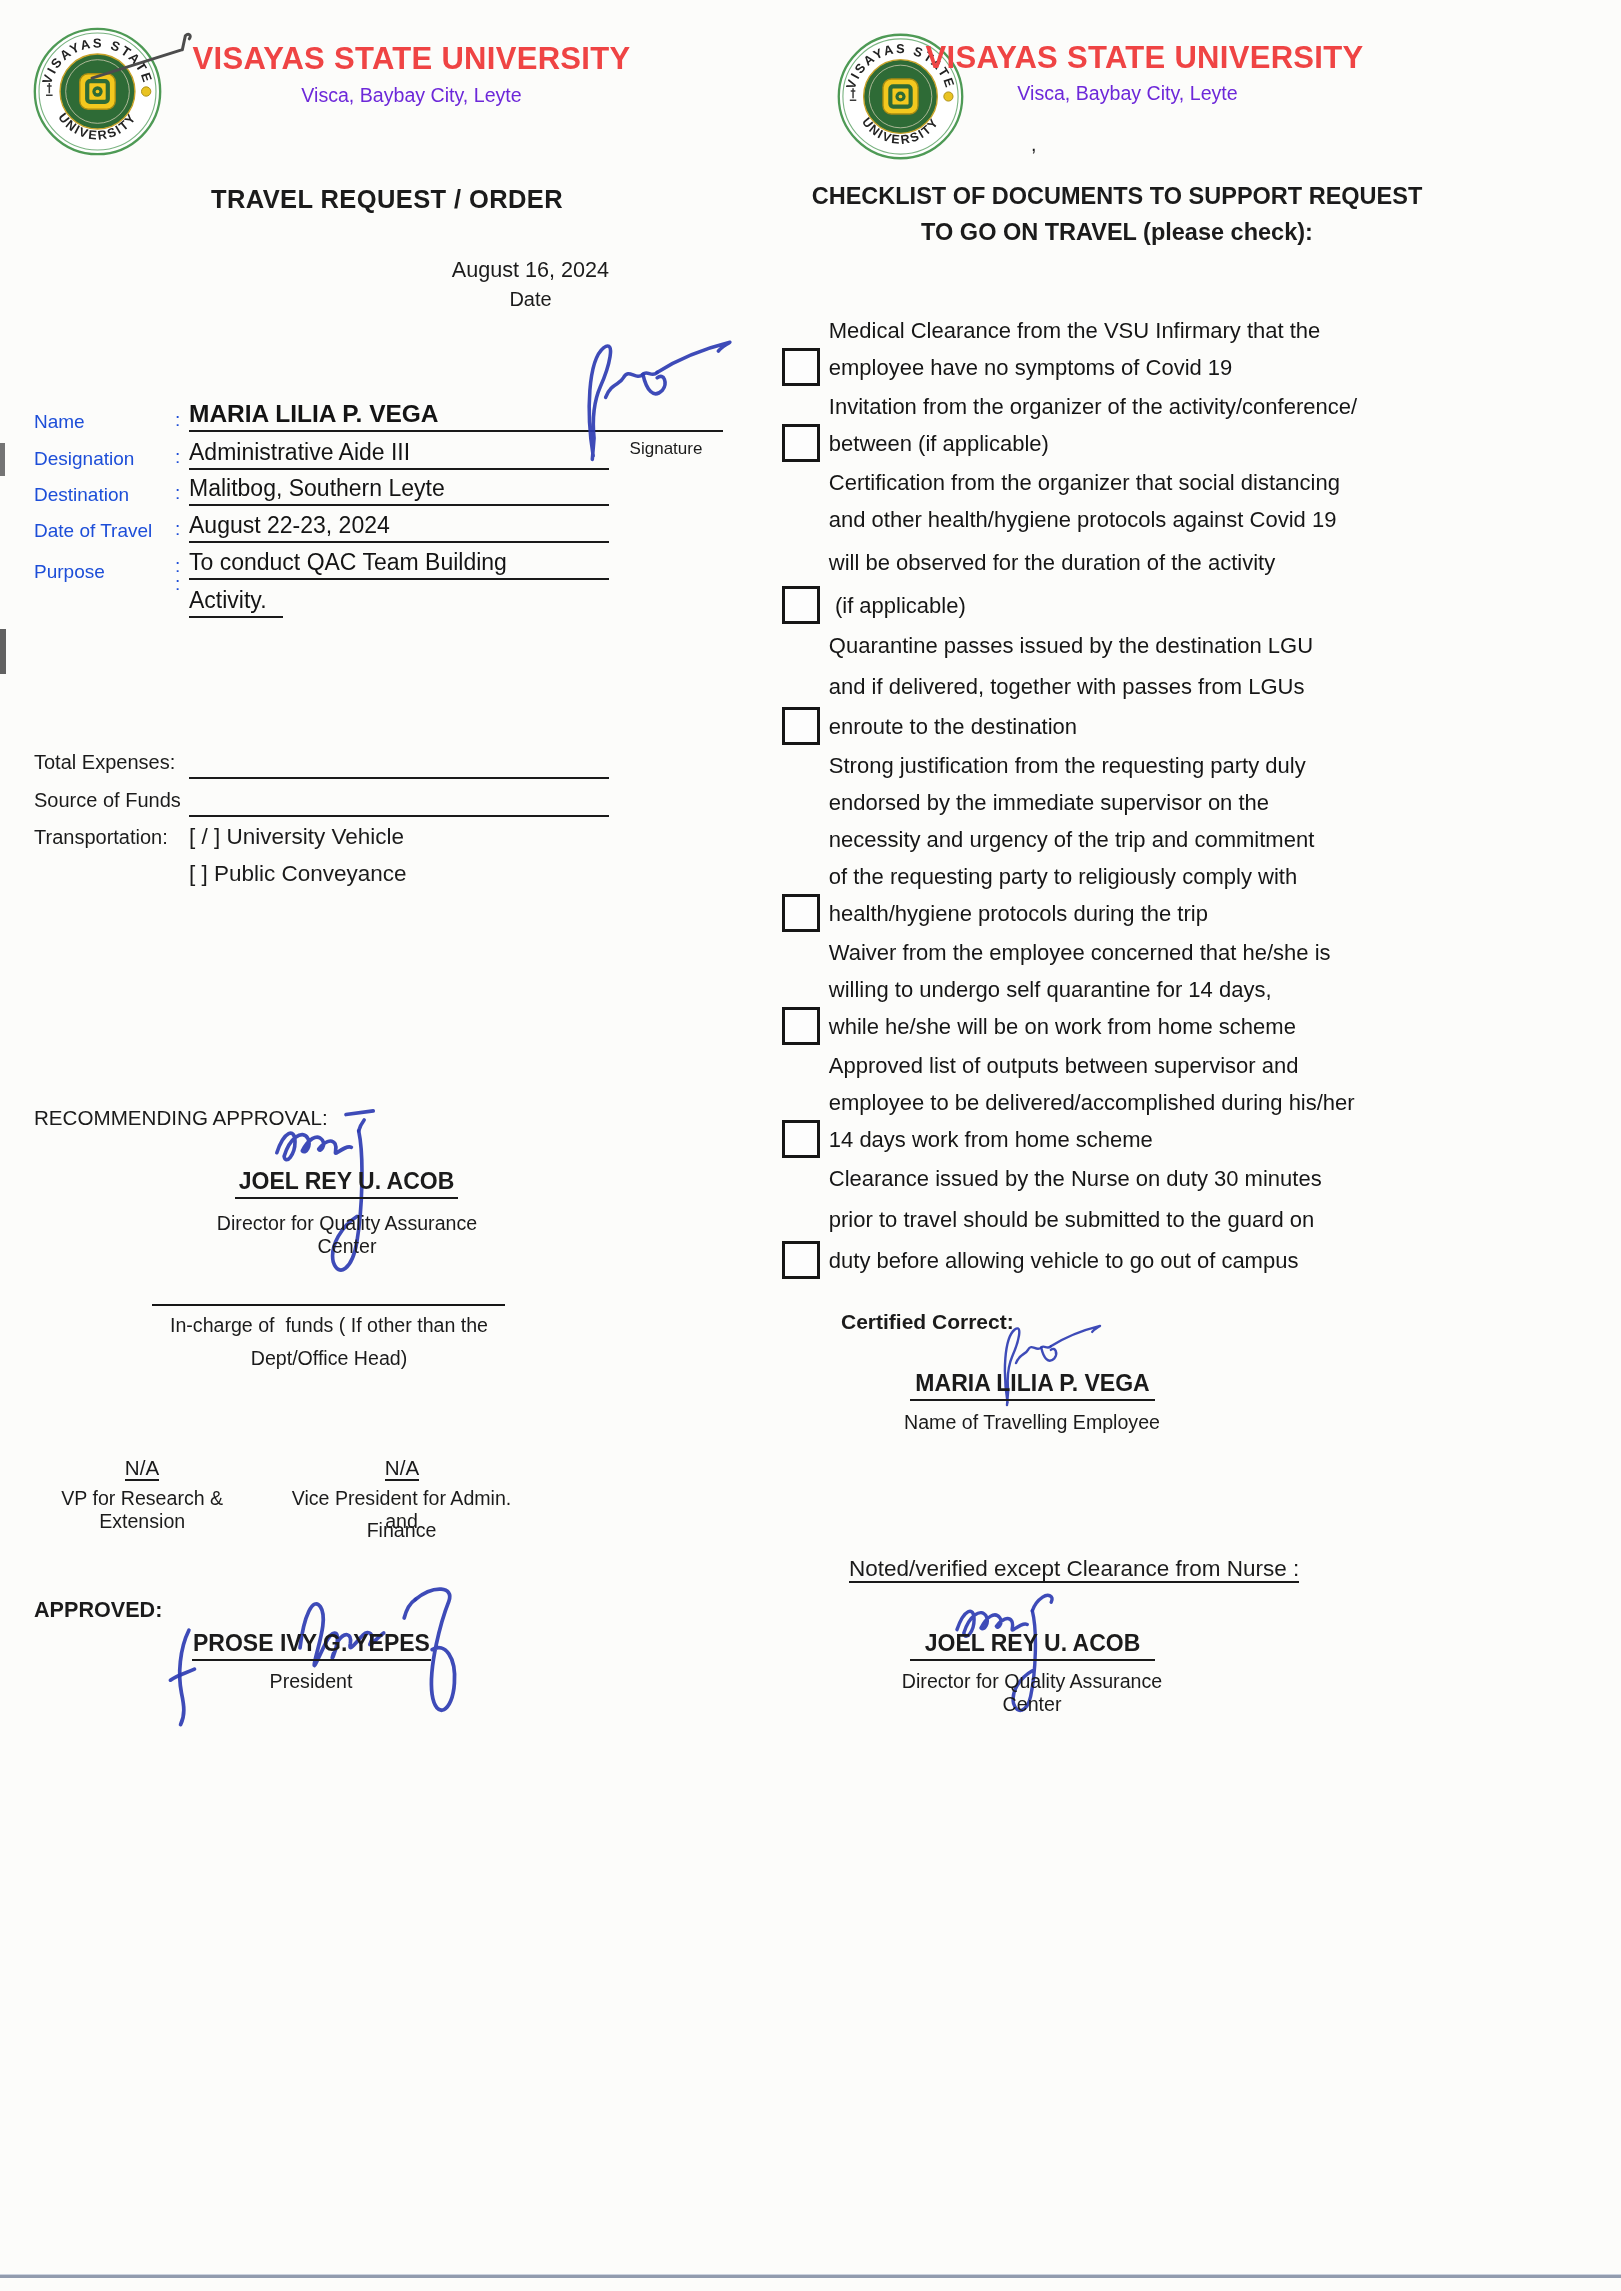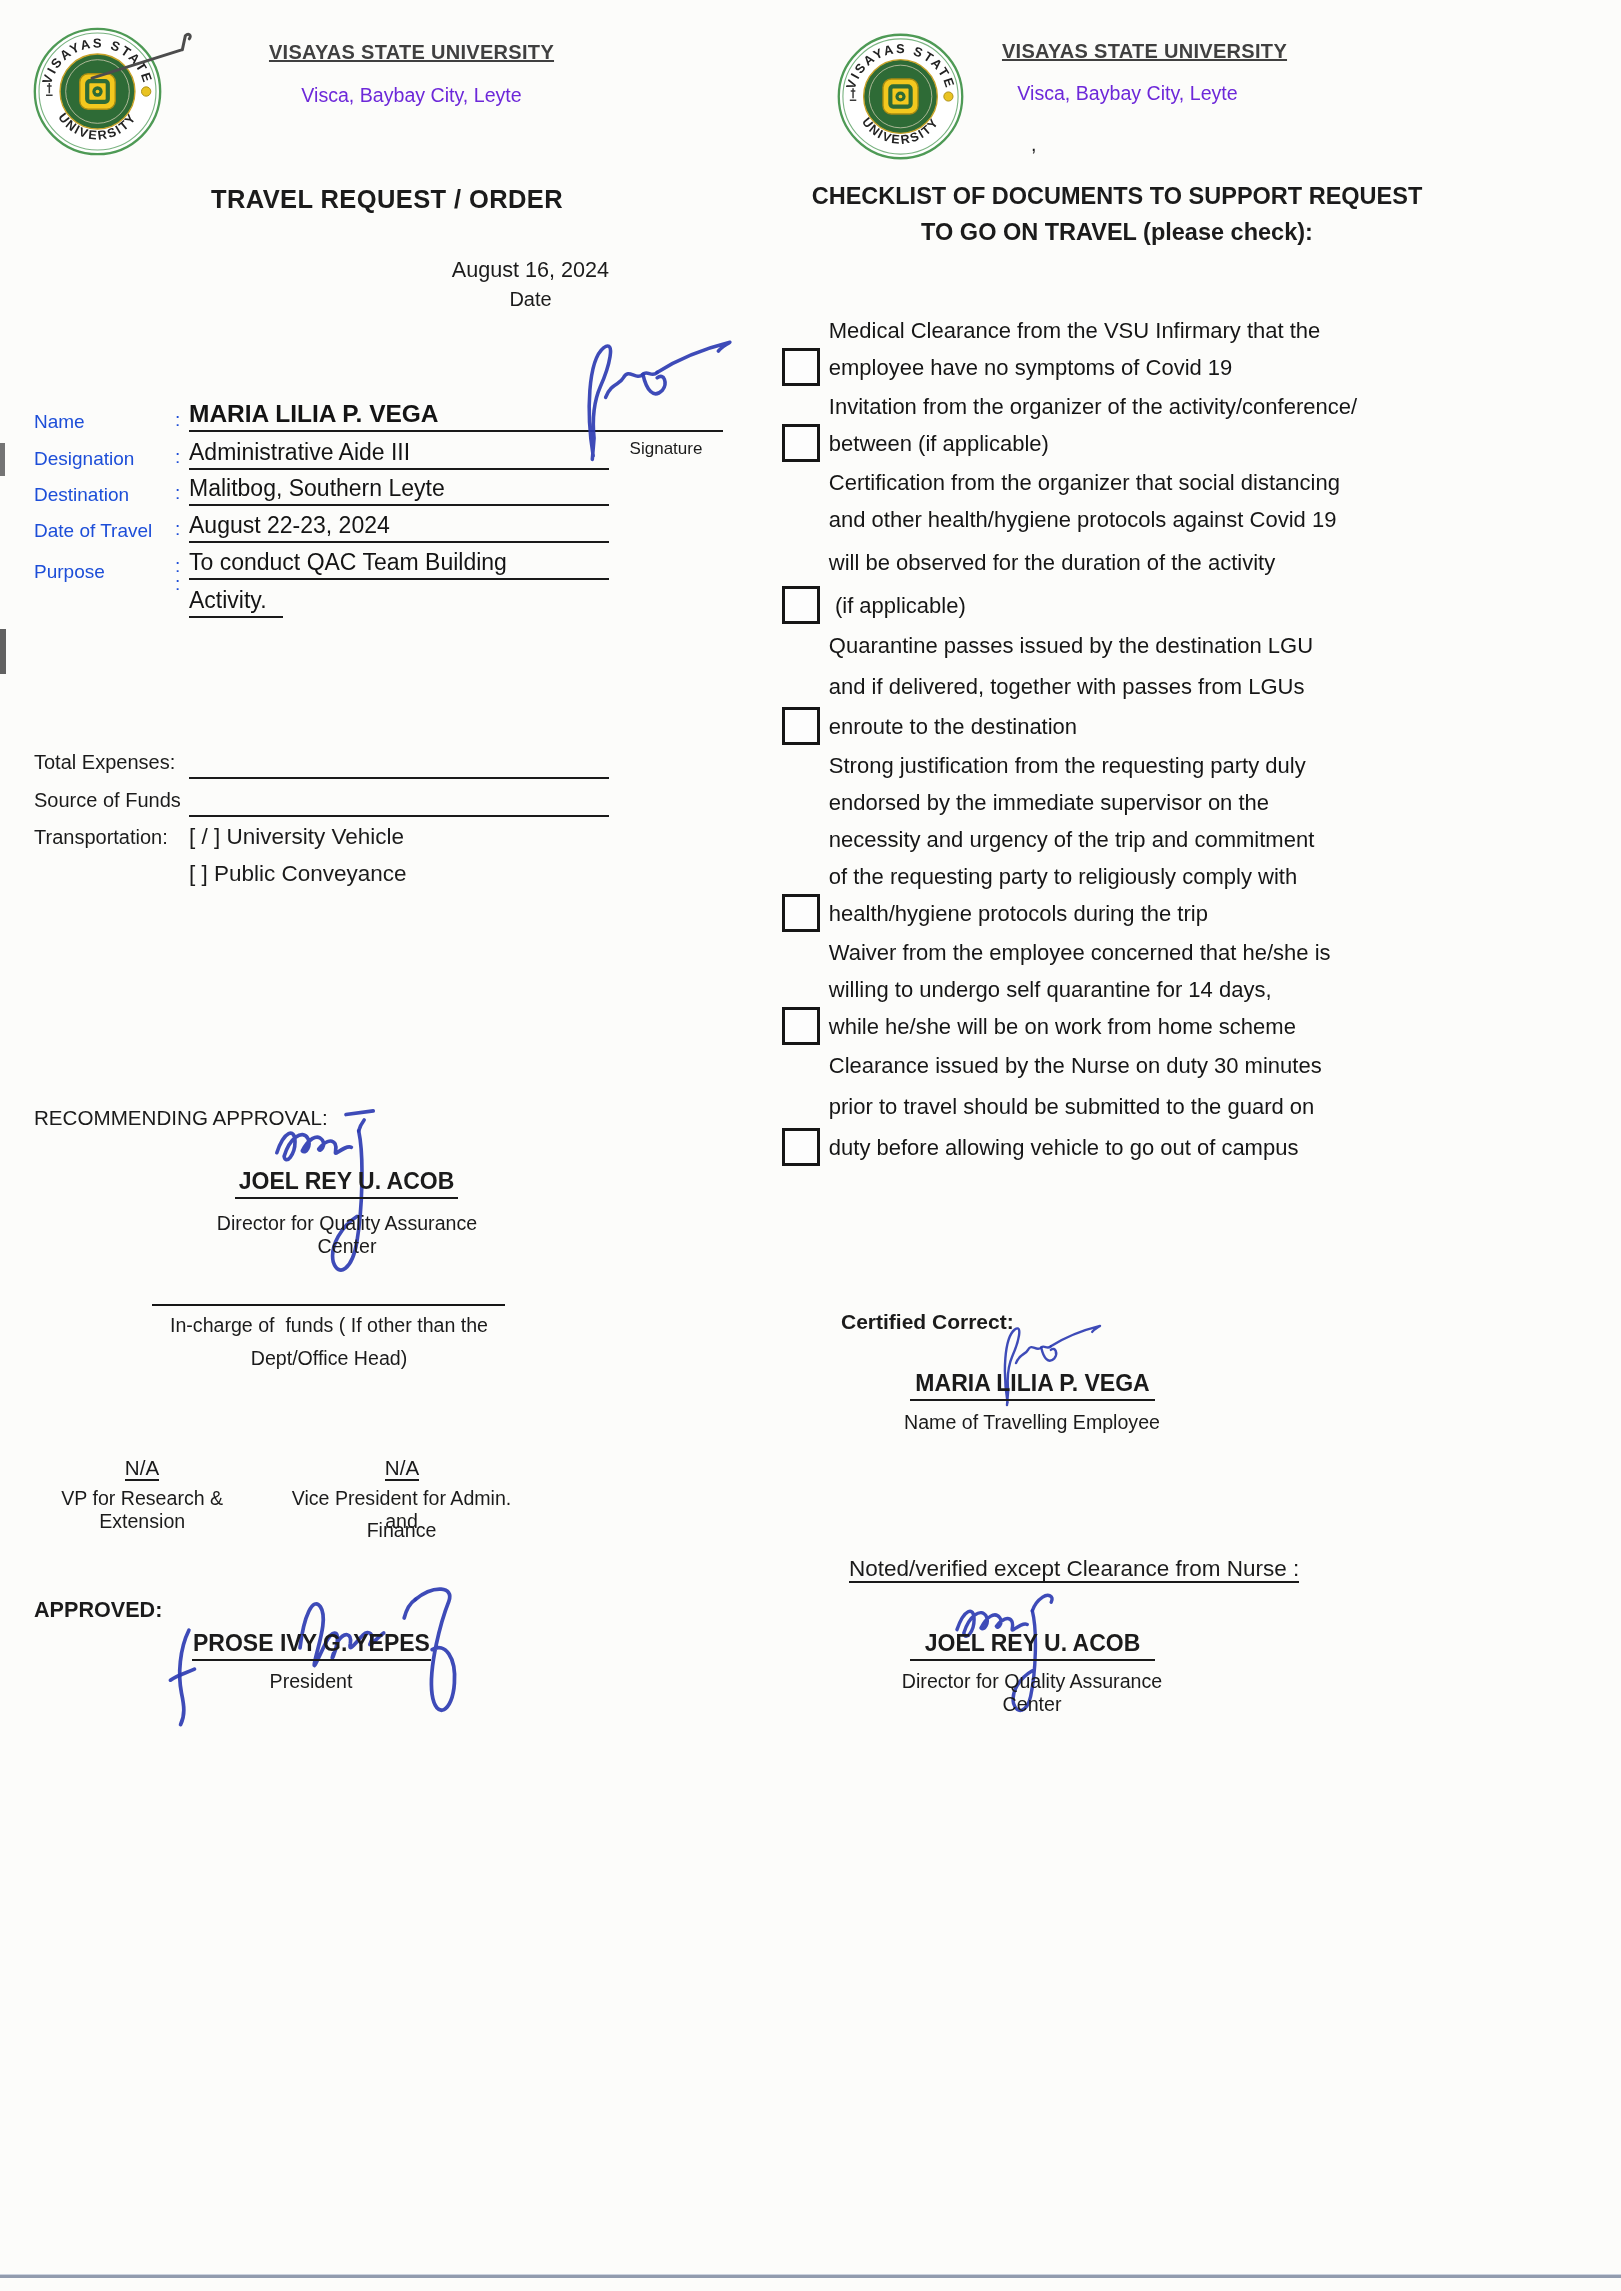--- a/index.html
+++ b/index.html
@@ -12,21 +12,21 @@
   .val{font-size:23px;color:#141414;}
   .ul{border-bottom:2.9px solid #1a1a1a;padding-bottom:2px;}
   .ul2{border-bottom:2.5px solid #1a1a1a;padding-bottom:0;}
   .sig path{stroke:#2e3cb2;stroke-width:4;fill:none;stroke-linecap:round;stroke-linejoin:round;opacity:.92;}
   .seal text{font-family:"Liberation Sans","DejaVu Sans",sans-serif;}
   .chk-item{display:flex;align-items:flex-end;margin-bottom:2px;}
   .chk-box{width:32px;height:32px;border:3.9px solid #161616;background:#fdfdfd;flex:none;margin:3.9px 8.8px 0 0;}
   .chk-lines{font-size:22px;line-height:37px;color:#161616;}
   .g1{margin-top:5.9px;}
   .g2{margin-top:3.9px;}
-  .hdr{font-size:20px;font-weight:700;color:#404040;letter-spacing:0.3px;text-decoration:underline;}
+  .hdr{font-size:31px;font-weight:700;color:#ef4444;letter-spacing:0.3px;}
   .sub{font-size:19.6px;color:#6d28d9;}
 </style>
 </head>
 <body>
 
 <div id="page">
 
   <svg class="abs seal" style="left:32px;top:25.5px" width="131" height="131" viewBox="0 0 140 140">
     <circle cx="70" cy="70" r="67" fill="#ffffff" stroke="#4e9a55" stroke-width="2.5"></circle>
     <circle cx="70" cy="70" r="62.5" fill="none" stroke="#7ab381" stroke-width="1.2"></circle>
@@ -199,20 +199,28 @@
 
     <div class="chk-item">
       <span class="chk-box"></span>
       <div class="chk-lines">
         <div>Waiver from the employee concerned that he/she is</div>
         <div>willing to undergo self quarantine for 14 days,</div>
         <div>while he/she will be on work from home scheme</div>
       </div>
     </div>
 
+    <div class="chk-item">
+      <span class="chk-box"></span>
+      <div class="chk-lines">
+        <div>Approved list of outputs between supervisor and</div>
+        <div>employee to be delivered/accomplished during his/her</div>
+        <div>14 days work from home scheme</div>
+      </div>
+    </div>
 
     <div class="chk-item">
       <span class="chk-box"></span>
       <div class="chk-lines">
         <div>Clearance issued by the Nurse on duty 30 minutes</div>
         <div class="g2">prior to travel should be submitted to the guard on</div>
         <div class="g2">duty before allowing vehicle to go out of campus</div>
       </div>
     </div>
 

